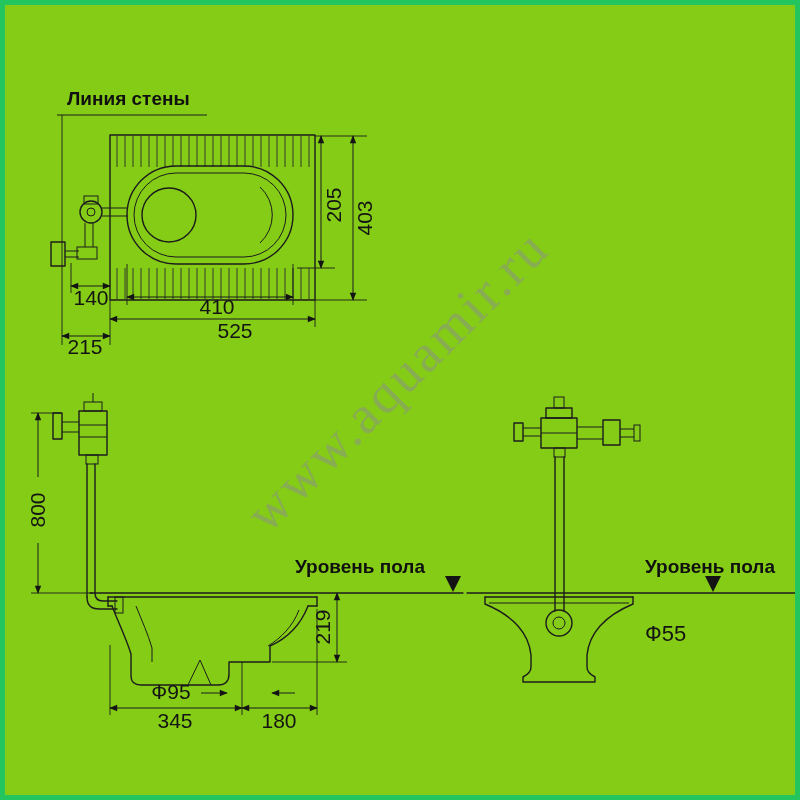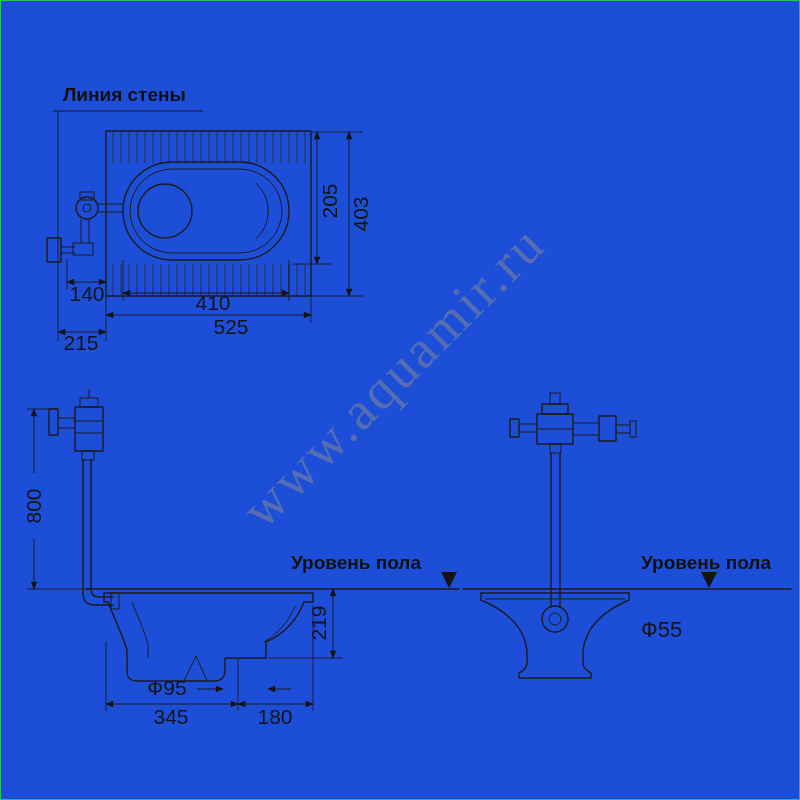--- a/index.html
+++ b/index.html
@@ -1,16 +1,16 @@
 <!DOCTYPE html>
 <html><head>
 <meta charset="utf-8">
 <style>
   html,body{margin:0;padding:0;background:#fff;}
-  #canvas{width:800px;height:800px;position:relative;background:#1d4ed8;border:1px solid #22c55e;box-sizing:border-box;overflow:hidden;}
+  #canvas{width:800px;height:800px;position:relative;background:#84cc16;border:5px solid #22c55e;box-sizing:border-box;overflow:hidden;}
   svg{display:block;}
   .out{fill:none;stroke:#1c1c1c;stroke-width:1.4;stroke-linejoin:round;stroke-linecap:round;}
   .thin{fill:none;stroke:#1c1c1c;stroke-width:1;}
   .ext{fill:none;stroke:#1c1c1c;stroke-width:0.9;}
   .dim{fill:none;stroke:#1c1c1c;stroke-width:1;}
   .hatch{fill:none;stroke:#2a2a2a;stroke-width:0.9;}
   .num{font-family:"Liberation Sans",sans-serif;font-size:21px;fill:#141414;}
   .lbl{font-family:"Liberation Sans",sans-serif;font-size:19px;font-weight:bold;fill:#101010;}
   .wm{font-family:"Liberation Serif",serif;font-size:54px;fill:#8d8d8d;opacity:0.5;letter-spacing:3px;}
   .solid{fill:#141414;stroke:none;}

